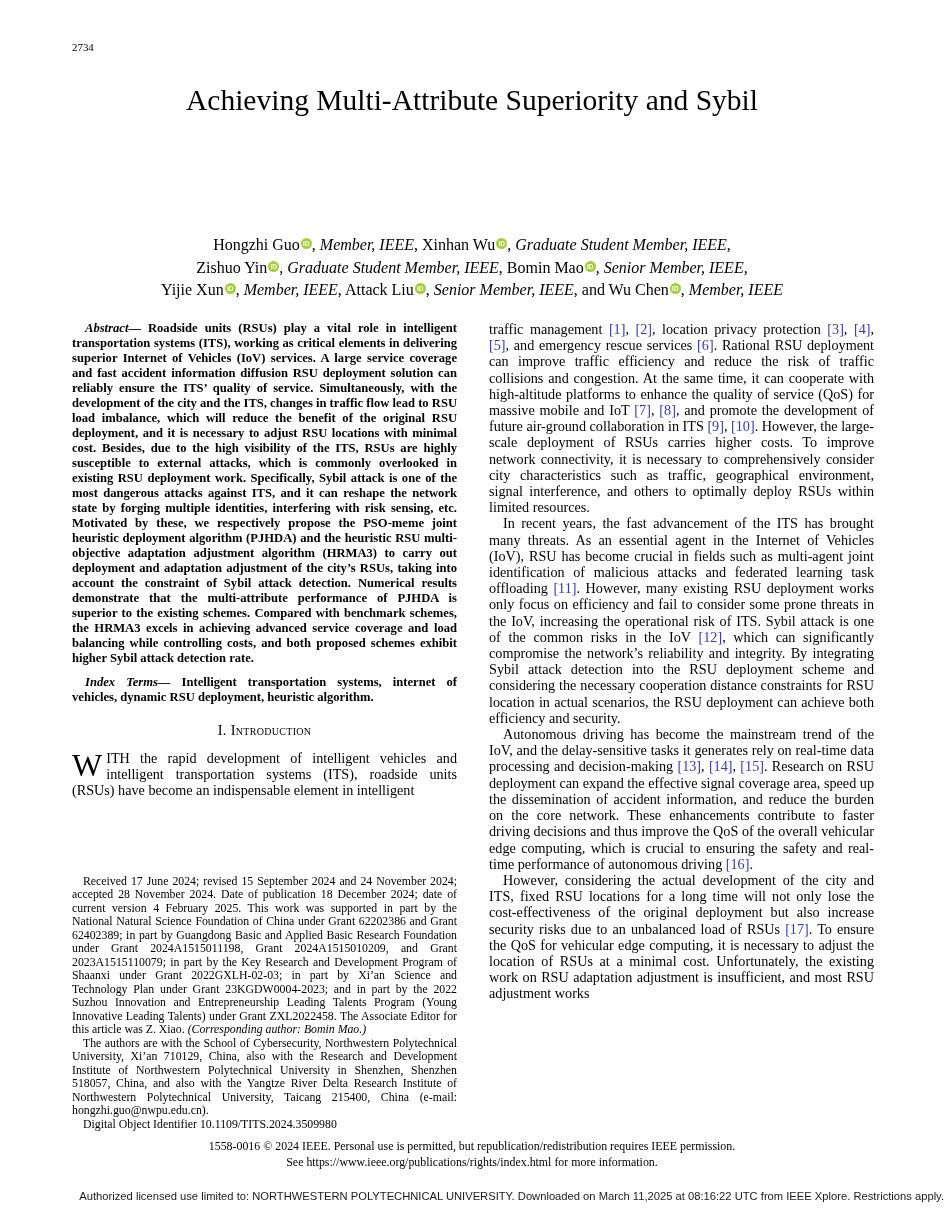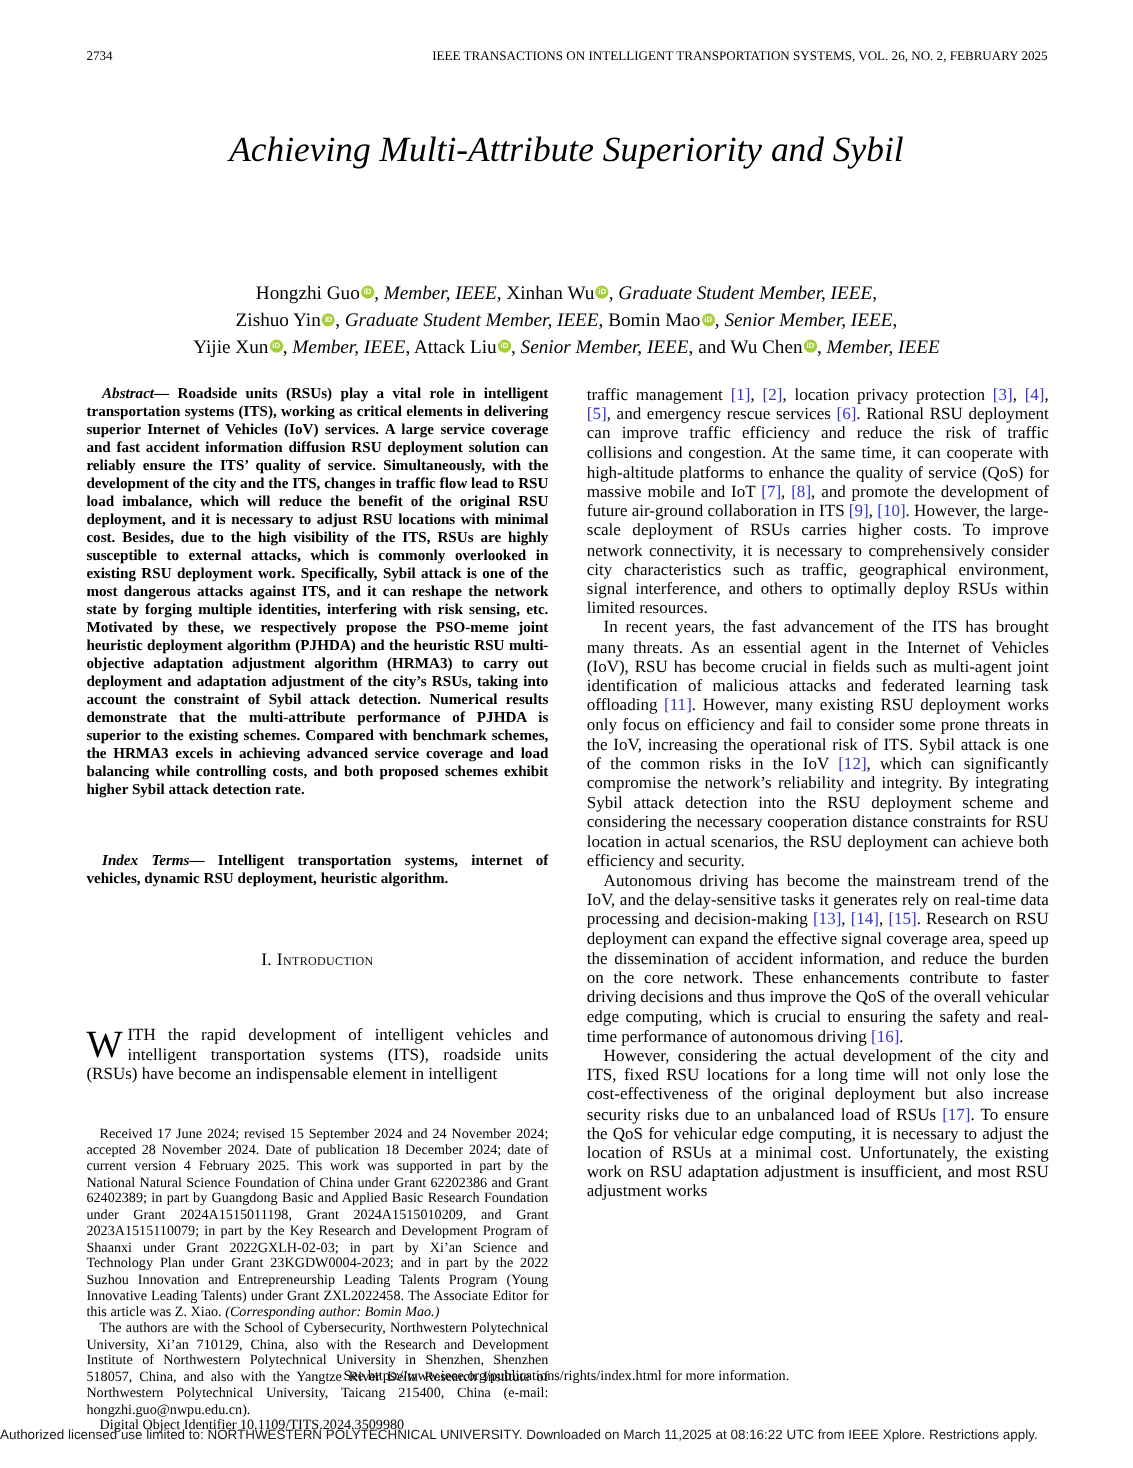--- a/index.html
+++ b/index.html
@@ -6,29 +6,29 @@
   .page {
     position:relative; width:944px; height:1223px; background:#ffffff;
     font-family:"Liberation Serif", serif; color:#000; overflow:hidden;
   }
   .header {
     position:absolute; top:41px; left:72px; right:71px;
     display:flex; justify-content:space-between; align-items:baseline;
     font-size:10.9px;
   }
   .paper-title {
-    position:absolute; top:106px; left:0; width:100%;
-    text-align:center; font-size:29.5px; line-height:39px;font-style:italic;
+    position:absolute; top:81px; left:0; width:100%;
+    text-align:center; font-size:29.5px; line-height:39px;
   }
   .authors {
     position:absolute; top:234px; left:0; width:100%;
     text-align:center; font-size:16px; line-height:22.5px;
   }
   .columns { position:absolute; top:321px; left:72px; width:802px; display:flex; gap:32px; }
-  .col { width:385px;gap:35px; }
+  .col { width:385px; }
   .left-col { display:flex; flex-direction:column; height:810px; }
   .abstract, .index-terms {
     font-size:12.6px; line-height:15px; font-weight:bold;
     text-align:justify; text-indent:13px; margin:0;
   }
   .index-terms { margin-top:9px; }
   .sec-head { margin-top:17px; text-align:center; font-size:14.5px; letter-spacing:0.3px; }
   .smallcaps { font-variant:small-caps;text-align:right; }
   .intro { margin-top:11px; font-size:14.2px; line-height:16px; text-align:justify; }
   .dropcap { float:left; font-size:32px; line-height:27px; padding:2px 4px 0 0; }
@@ -43,32 +43,31 @@
     display:inline-block; width:11px; height:11px; border-radius:50%;
     background:#a6ce39; color:#fff; font-size:6.5px; line-height:11px;
     text-align:center; font-family:"Liberation Sans", sans-serif;
     font-style:normal; font-weight:bold; vertical-align:4px; margin-left:1px;
   }
   .footer {
     position:absolute; top:1139px; left:0; width:100%;
     text-align:center; font-size:11.9px; line-height:15.5px;
   }
   .watermark {
-    position:absolute; top:1190px; left:0; width:100%; text-align:left;
+    position:absolute; top:1190px; left:0; width:100%; text-align:right;
     font-family:"Liberation Sans", sans-serif; font-size:11.2px; color:#1a1a1a;
   }
 </style>
 </head>
 <body>
 
 <div class="page">
 
   <div class="header">
     <span>2734</span>
-    <span>IEEE TRANSACTIONS ON INTELLIGENT TRANSPORTATION SYSTEMS, VOL. 26, NO. 2, FEBRUARY 2025</span>
   </div>
 
   <div class="paper-title">
     <div>Achieving Multi-Attribute Superiority and Sybil</div>
   </div>
 
   <div class="authors">
     <div><span>Hongzhi Guo</span><span class="orcid">iD</span><span>, </span><span class="it">Member, IEEE</span><span>, Xinhan Wu</span><span class="orcid">iD</span><span>, </span><span class="it">Graduate Student Member, IEEE</span><span>,</span></div>
     <div><span>Zishuo Yin</span><span class="orcid">iD</span><span>, </span><span class="it">Graduate Student Member, IEEE</span><span>, Bomin Mao</span><span class="orcid">iD</span><span>, </span><span class="it">Senior Member, IEEE</span><span>,</span></div>
     <div><span>Yijie Xun</span><span class="orcid">iD</span><span>, </span><span class="it">Member, IEEE</span><span>, Attack Liu</span><span class="orcid">iD</span><span>, </span><span class="it">Senior Member, IEEE</span><span>, and Wu Chen</span><span class="orcid">iD</span><span>, </span><span class="it">Member, IEEE</span></div>
@@ -91,18 +90,19 @@
     <div class="col right-col">
       <p><span>traffic management </span><span class="cite">[1]</span><span>, </span><span class="cite">[2]</span><span>, location privacy protection </span><span class="cite">[3]</span><span>, </span><span class="cite">[4]</span><span>, </span><span class="cite">[5]</span><span>, and emergency rescue services </span><span class="cite">[6]</span><span>. Rational RSU deployment can improve traffic efficiency and reduce the risk of traffic collisions and congestion. At the same time, it can cooperate with high-altitude platforms to enhance the quality of service (QoS) for massive mobile and IoT </span><span class="cite">[7]</span><span>, </span><span class="cite">[8]</span><span>, and promote the development of future air-ground collaboration in ITS </span><span class="cite">[9]</span><span>, </span><span class="cite">[10]</span><span>. However, the large-scale deployment of RSUs carries higher costs. To improve network connectivity, it is necessary to comprehensively consider city characteristics such as traffic, geographical environment, signal interference, and others to optimally deploy RSUs within limited resources.</span></p>
       <p class="indent"><span>In recent years, the fast advancement of the ITS has brought many threats. As an essential agent in the Internet of Vehicles (IoV), RSU has become crucial in fields such as multi-agent joint identification of malicious attacks and federated learning task offloading </span><span class="cite">[11]</span><span>. However, many existing RSU deployment works only focus on efficiency and fail to consider some prone threats in the IoV, increasing the operational risk of ITS. Sybil attack is one of the common risks in the IoV </span><span class="cite">[12]</span><span>, which can significantly compromise the network’s reliability and integrity. By integrating Sybil attack detection into the RSU deployment scheme and considering the necessary cooperation distance constraints for RSU location in actual scenarios, the RSU deployment can achieve both efficiency and security.</span></p>
       <p class="indent"><span>Autonomous driving has become the mainstream trend of the IoV, and the delay-sensitive tasks it generates rely on real-time data processing and decision-making </span><span class="cite">[13]</span><span>, </span><span class="cite">[14]</span><span>, </span><span class="cite">[15]</span><span>. Research on RSU deployment can expand the effective signal coverage area, speed up the dissemination of accident information, and reduce the burden on the core network. These enhancements contribute to faster driving decisions and thus improve the QoS of the overall vehicular edge computing, which is crucial to ensuring the safety and real-time performance of autonomous driving </span><span class="cite">[16]</span><span>.</span></p>
       <p class="indent"><span>However, considering the actual development of the city and ITS, fixed RSU locations for a long time will not only lose the cost-effectiveness of the original deployment but also increase security risks due to an unbalanced load of RSUs </span><span class="cite">[17]</span><span>. To ensure the QoS for vehicular edge computing, it is necessary to adjust the location of RSUs at a minimal cost. Unfortunately, the existing work on RSU adaptation adjustment is insufficient, and most RSU adjustment works</span></p>
     </div>
 
   </div>
 
   <div class="footer">
+    <div>1558-0016 © 2024 IEEE. Personal use is permitted, but republication/redistribution requires IEEE permission.</div>
     <div>See https://www.ieee.org/publications/rights/index.html for more information.</div>
   </div>
 
   <div class="watermark">Authorized licensed use limited to: NORTHWESTERN POLYTECHNICAL UNIVERSITY. Downloaded on March 11,2025 at 08:16:22 UTC from IEEE Xplore.  Restrictions apply.</div>
 
 </div>
 
 </body></html>

